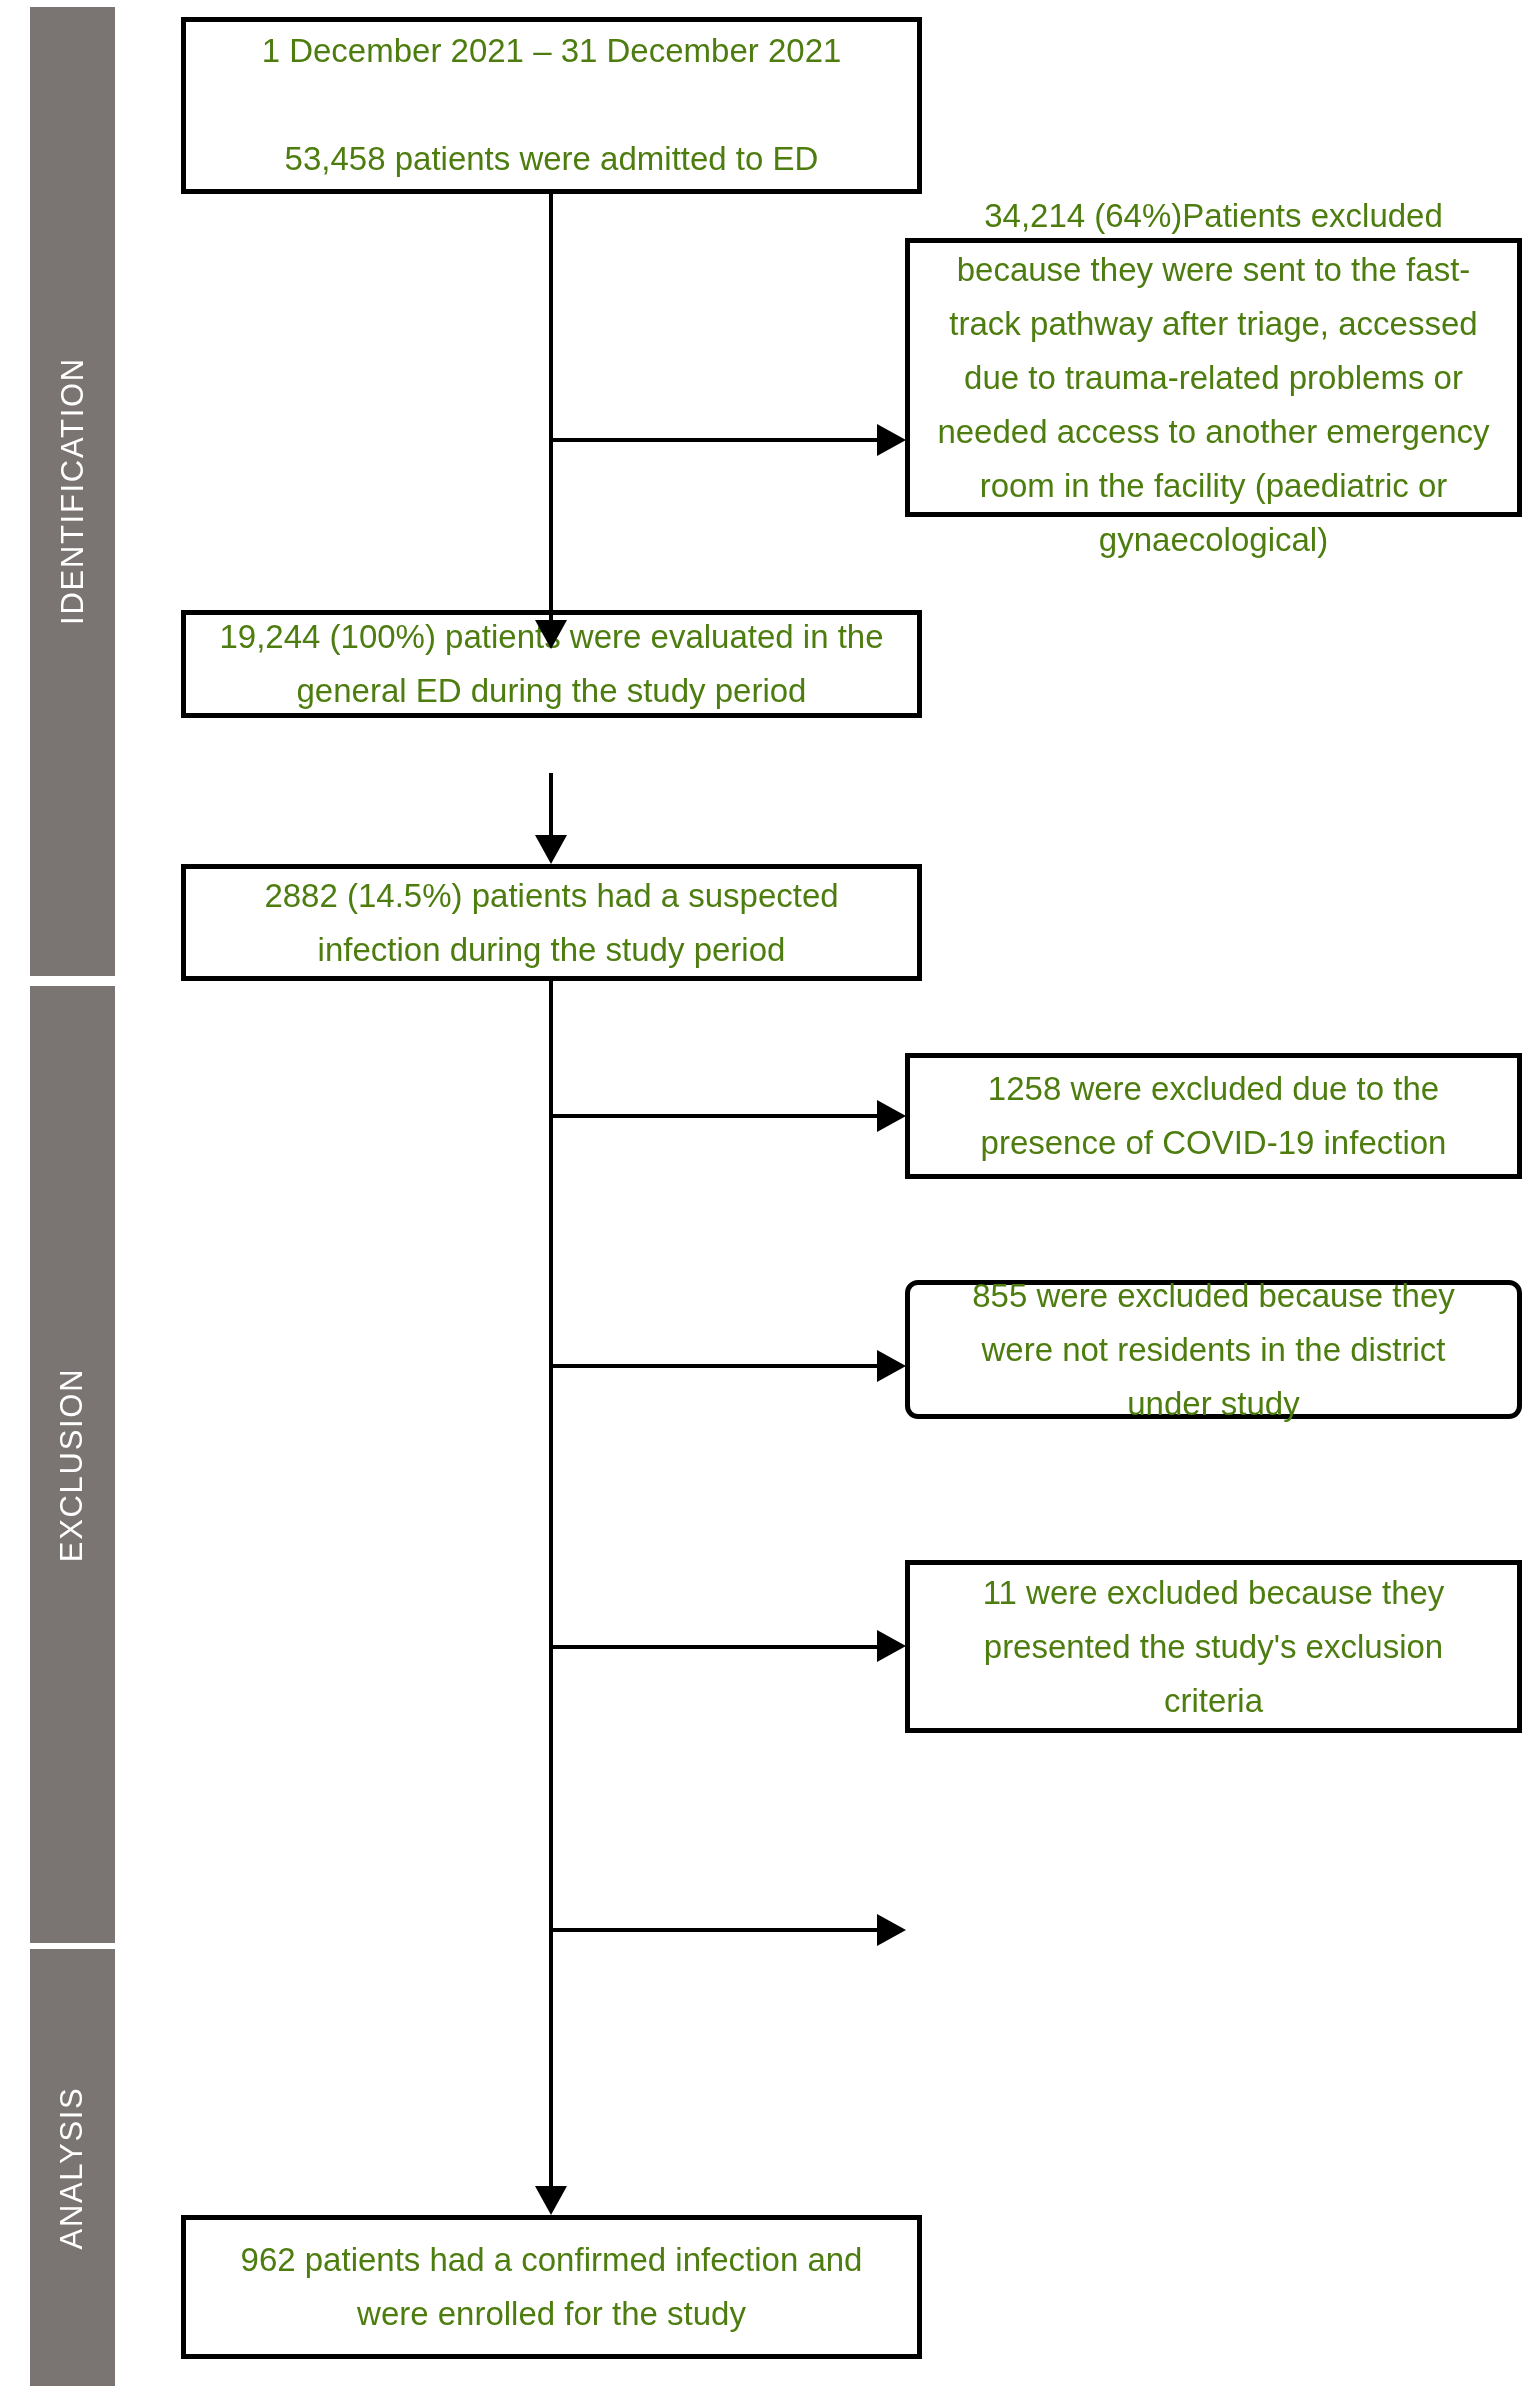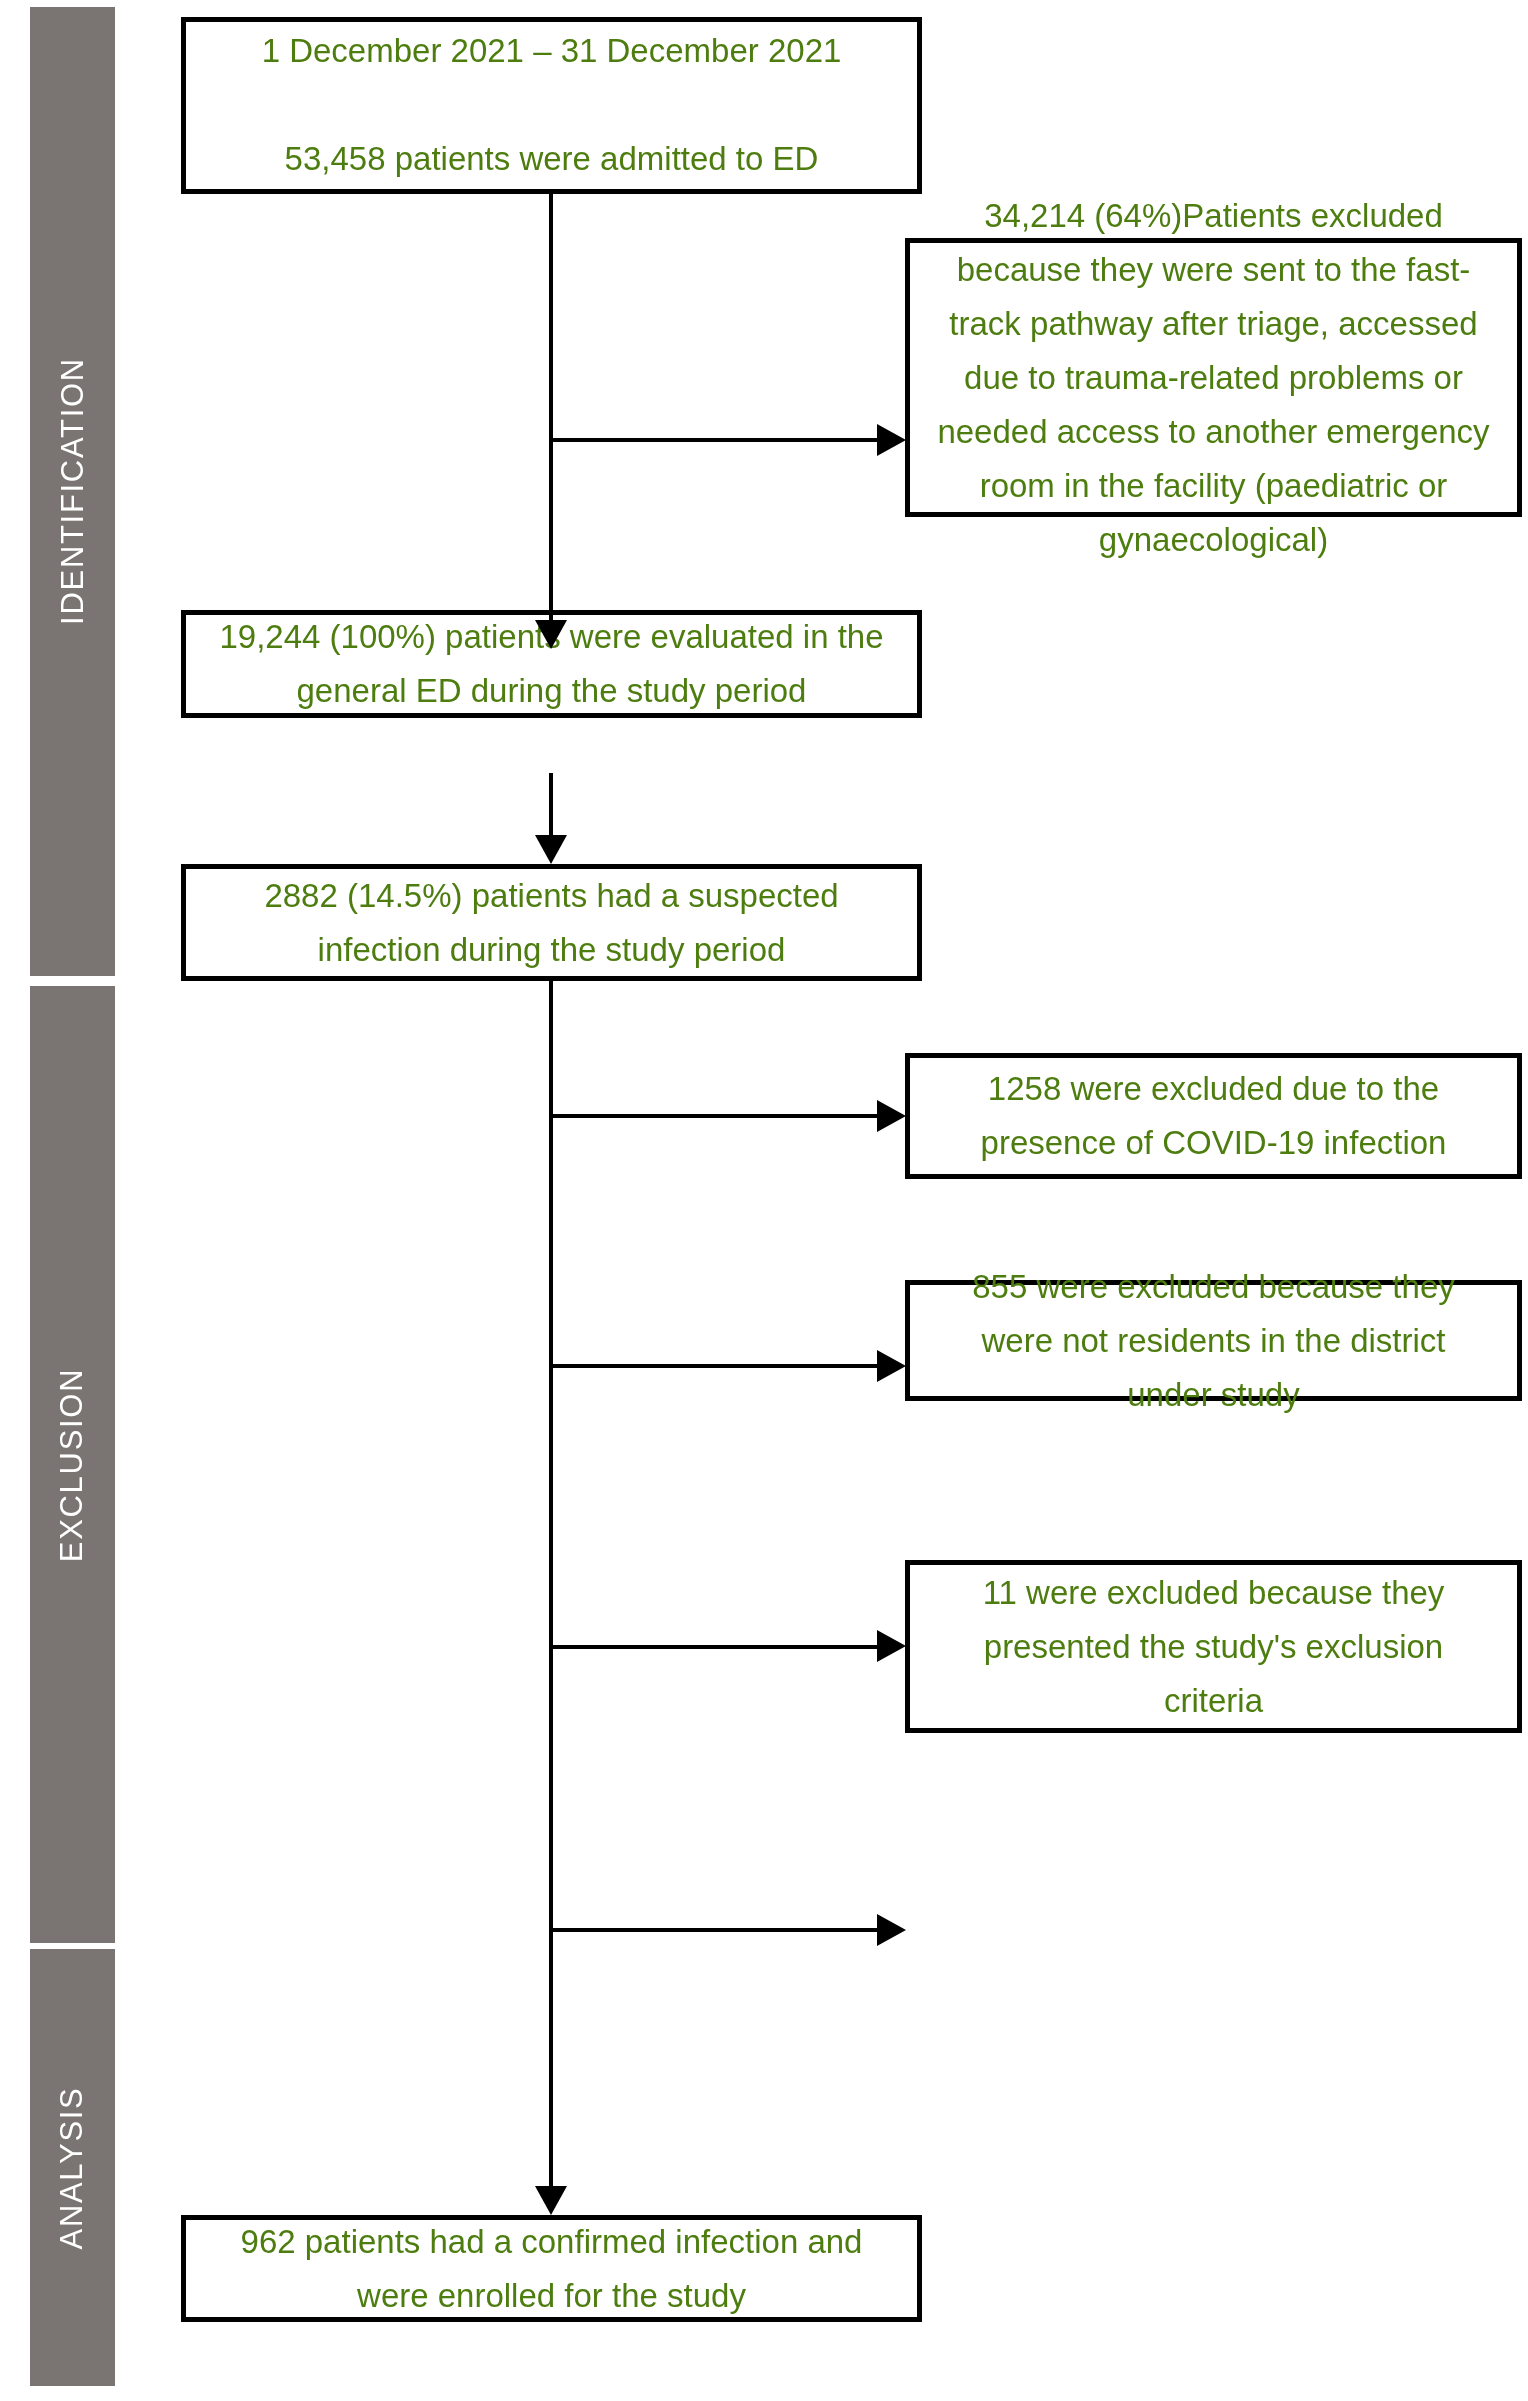--- a/index.html
+++ b/index.html
@@ -82,41 +82,41 @@
   <div class="box col-left" style="top:610px;height:108px;">
     <div class="box-text">19,244 (100%) patients were evaluated in the
 general ED during the study period</div>
   </div>
 
   <div class="box col-left" style="top:864px;height:117px;">
     <div class="box-text">2882 (14.5%) patients had a suspected
 infection during the study period</div>
   </div>
 
-  <div class="box col-left" style="top:2215px;height:107px;">
+  <div class="box col-left" style="top:2215px;height:144px;">
     <div class="box-text">962 patients had a confirmed infection and
 were enrolled for the study</div>
   </div>
 
   <div class="box col-right" style="top:238px;height:279px;">
     <div class="box-text">34,214 (64%)Patients excluded
 because they were sent to the fast-
 track pathway after triage, accessed
 due to trauma-related problems or
 needed access to another emergency
 room in the facility (paediatric or
 gynaecological)</div>
   </div>
 
   <div class="box col-right" style="top:1053px;height:126px;">
     <div class="box-text">1258 were excluded due to the
 presence of COVID-19 infection</div>
   </div>
 
-  <div class="box col-right" style="top:1280px;height:121px;">
+  <div class="box col-right" style="top:1280px;height:139px;border-radius:13px;">
     <div class="box-text">855 were excluded because they
 were not residents in the district
 under study</div>
   </div>
 
   <div class="box col-right" style="top:1560px;height:173px;">
     <div class="box-text">11 were excluded because they
 presented the study's exclusion
 criteria</div>
   </div>

